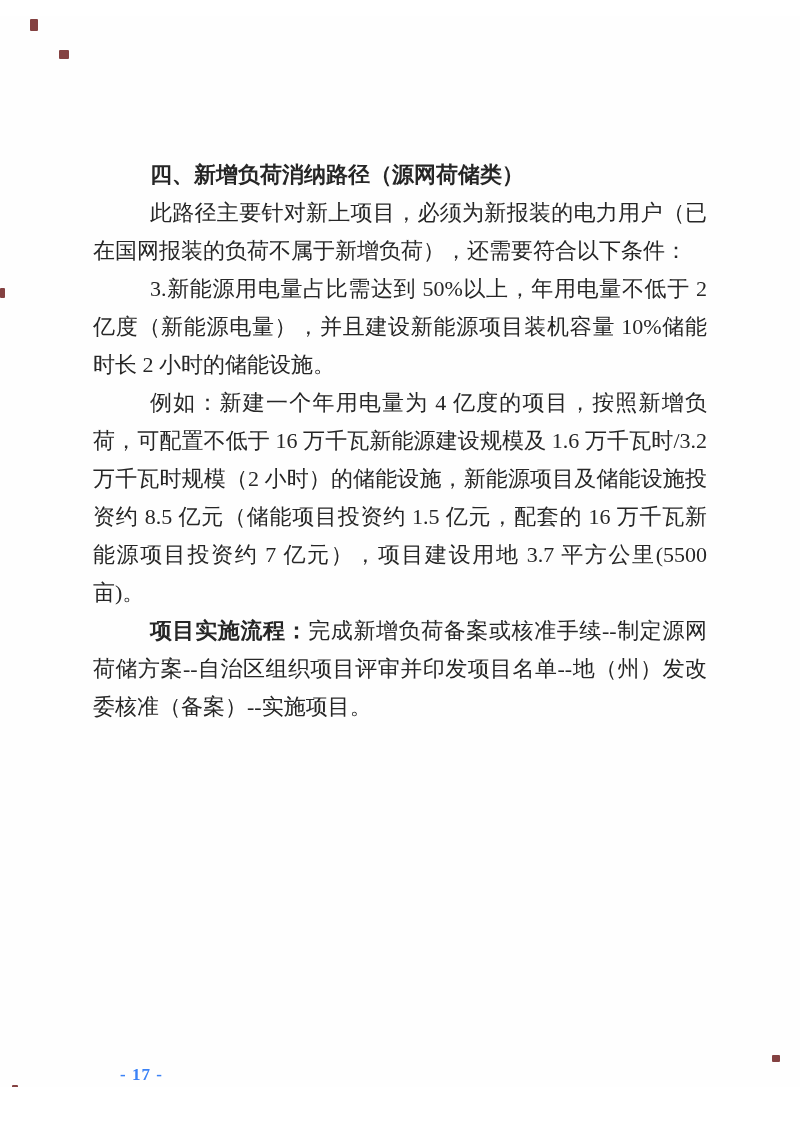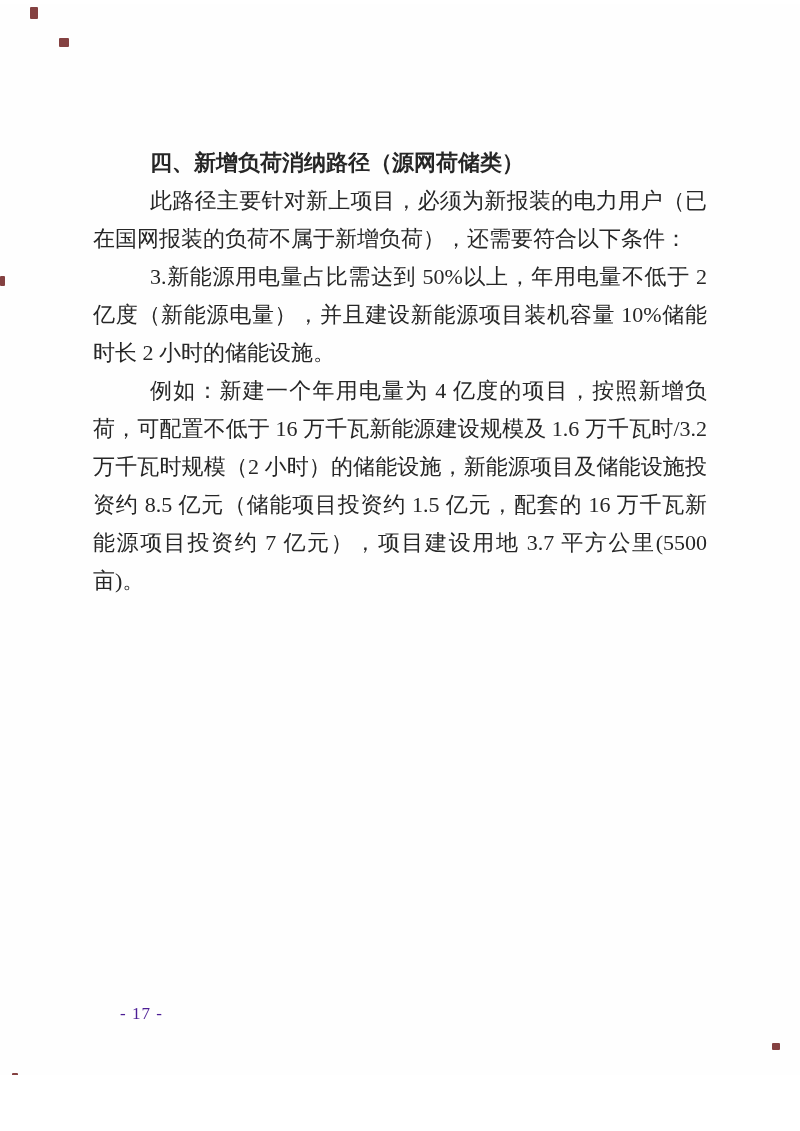--- a/index.html
+++ b/index.html
@@ -5,21 +5,21 @@
 <style>
   html, body {
     margin: 0;
     padding: 0;
     background: #ffffff;
   }
   .page {
     position: relative;
     width: 800px;
     height: 1071px;
-    margin: 4px auto;
+    margin: 16px auto;
     background: #fefefe;
     overflow: hidden;
     font-family: "Liberation Serif", "DejaVu Serif", serif;
     color: #262626;
   }
   .content {
     position: absolute;
     top: 140px;
     left: 93px;
     width: 614px;
@@ -36,25 +36,26 @@
   }
   .heading {
     font-weight: bold;
   }
   .flow-label {
     font-weight: bold;
   }
   .page-number {
     position: absolute;
     left: 120px;
-    top: 1000px;
+    top: 1049px;
     font-size: 17px;
     letter-spacing: 1px;
-    color: #4c1d95;
+    color: #3b82f6;
     font-family: "Liberation Serif", "DejaVu Serif", serif;
+    font-weight: bold;
   }
   
   .speck {
     position: absolute;
     background: #6e2020;
     opacity: 0.85;
     border-radius: 1px;
   }
   .speck.s1 { left: 30px;  top: 3px;    width: 8px;  height: 12px; }
   .speck.s2 { left: 59px;  top: 34px;   width: 10px; height: 9px;  }
@@ -79,17 +80,18 @@
     <p class="para">此路径主要针对新上项目，必须为新报装的电力用户（已在国网报装的负荷不属于新增负荷），还需要符合以下条件：</p>
 
 
 
     <p class="para">3.新能源用电量占比需达到 50%以上，年用电量不低于 2 亿度（新能源电量），并且建设新能源项目装机容量 10%储能时长 2 小时的储能设施。</p>
 
 
 
     <p class="para">例如：新建一个年用电量为 4 亿度的项目，按照新增负荷，可配置不低于 16 万千瓦新能源建设规模及 1.6 万千瓦时/3.2 万千瓦时规模（2 小时）的储能设施，新能源项目及储能设施投资约 8.5 亿元（储能项目投资约 1.5 亿元，配套的 16 万千瓦新能源项目投资约 7 亿元），项目建设用地 3.7 平方公里(5500 亩)。</p>
 
+    <p class="para"><span class="flow-label">项目实施流程：</span><span>完成新增负荷备案或核准手续--制定源网荷储方案--自治区组织项目评审并印发项目名单--地（州）发改委核准（备案）--实施项目。</span></p>
   </main>
 
   <div class="page-number">- 17 -</div>
 
 </div>
 
 </body></html>

